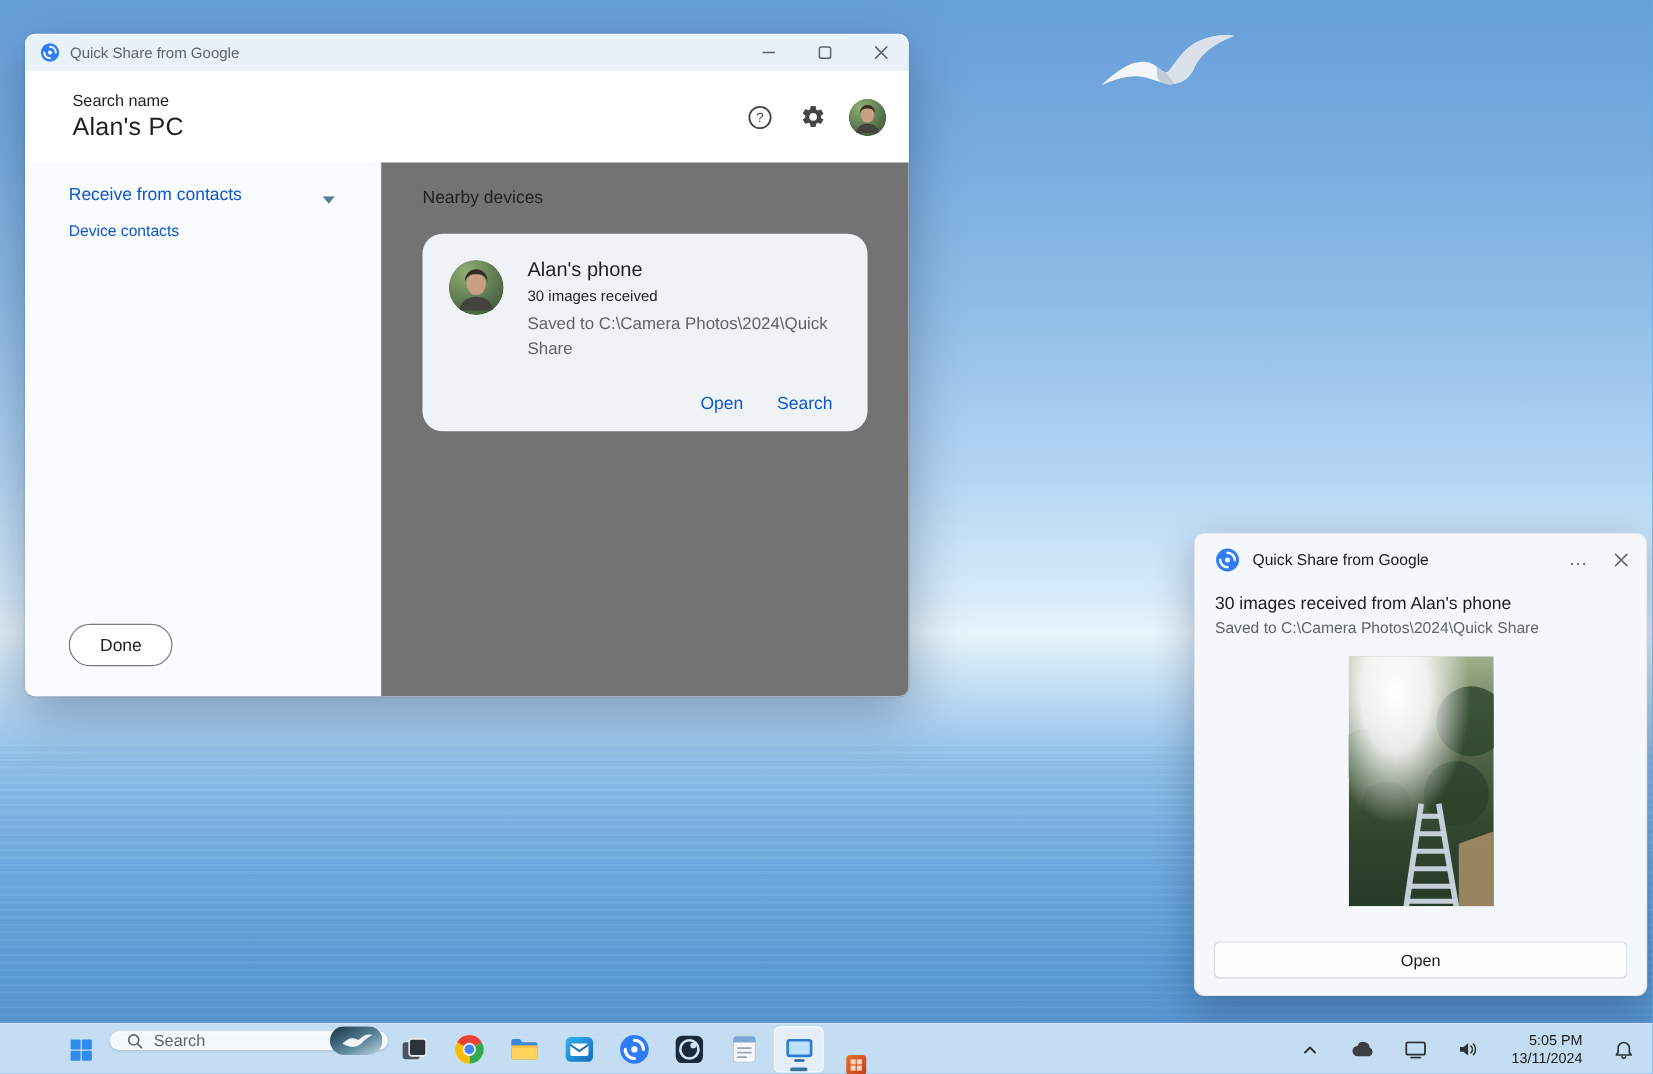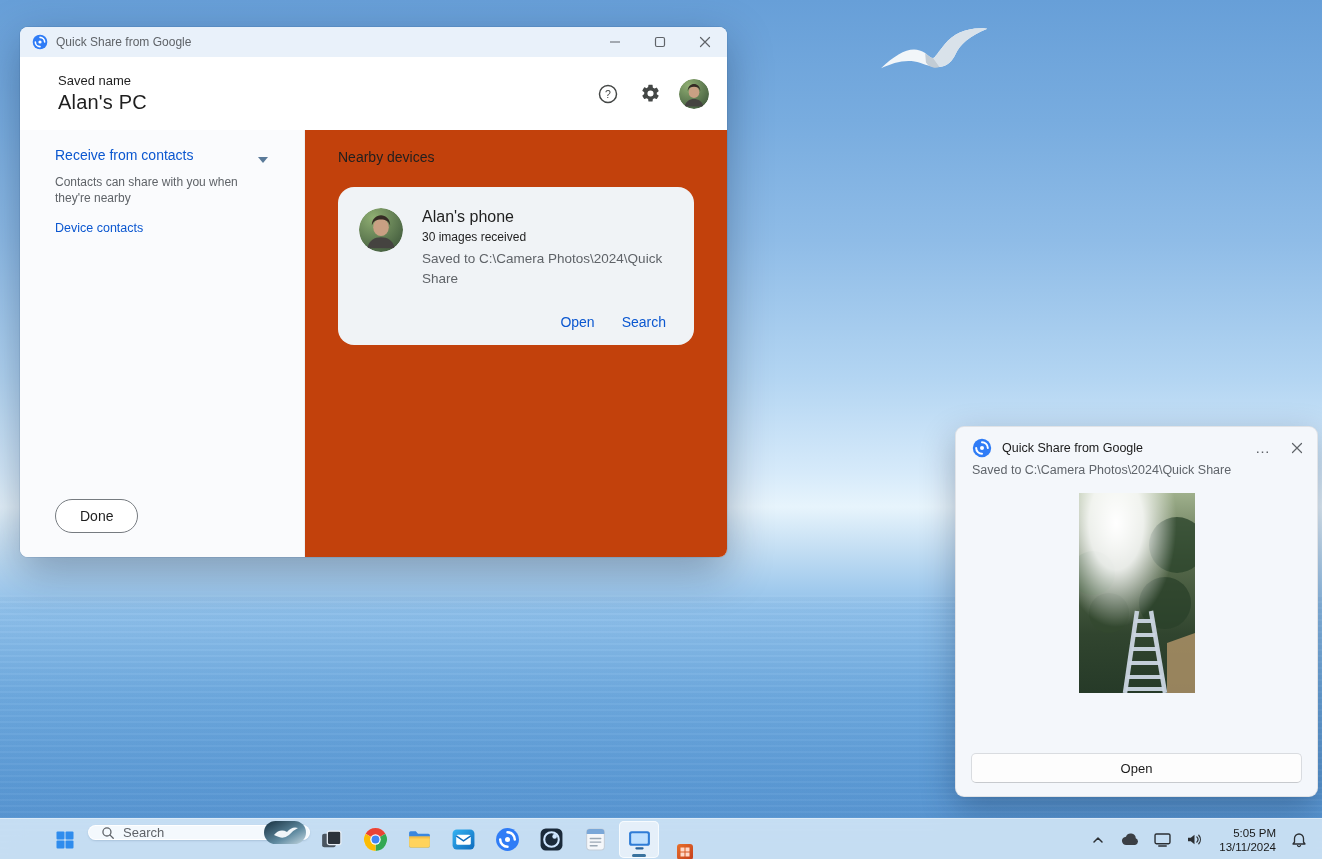--- a/index.html
+++ b/index.html
@@ -53,21 +53,21 @@
   .app-sidebar { width:284px; background:#fafbfd; position:relative; padding:17px 0 0 35px; }
   .receive-row { width:213px; display:flex; align-items:flex-end; justify-content:space-between; cursor:pointer; }
   .receive-label { font-size:14px; color:#0b57d0; font-weight:500; }
   .receive-desc { margin-top:11px; width:205px; font-size:12px; line-height:16px; color:#5f6368; }
   .manage-link { display:inline-block; margin-top:15px; font-size:12.5px; color:#0b57d0; font-weight:500; cursor:pointer; }
   .done-btn {
     position:absolute; left:35px; bottom:24px;
     padding:8px 24px; border:1px solid #767b80; border-radius:18px;
     background:#fff; font-size:14px; color:#1f1f1f; font-family:inherit; cursor:pointer;
   }
-  .app-main { flex:1; background:#c2410c; border-left:1px solid #edf0f4; position:relative; }
+  .app-main { flex:1; background:#737373; border-left:1px solid #edf0f4; position:relative; }
   .main-heading { position:absolute; left:33px; top:19px; font-size:14px; color:#1f1f1f; }
   .device-card {
     position:absolute; left:33px; top:57px; width:356px; height:158px;
     background:#f0f3f6; border-radius:16px; padding:21px 24px 16px 21px;
   }
   .card-row { display:flex; gap:19px; }
   .avatar-lg { width:44px; height:44px; border-radius:50%; overflow:hidden; flex:none; }
   .card-device-name { font-size:16px; color:#1f1f1f; }
   .card-status { font-size:12px; color:#1f1f1f; margin-top:4px; }
   .card-path { font-size:13.5px; color:#5f6368; margin-top:5px; line-height:20px; max-width:252px; }
@@ -117,21 +117,21 @@
   .tb-apps { position:absolute; left:311px; top:2px; display:flex; gap:4px; }
   .tb-app { width:40px; height:37px; display:flex; align-items:center; justify-content:center; border-radius:5px; position:relative; cursor:pointer; }
   .tb-app svg { width:25px; height:25px; }
   .tb-app.active { background:rgba(255,255,255,.55); box-shadow:inset 0 0 0 1px rgba(255,255,255,.7); }
   .tb-app.active::after {
     content:""; position:absolute; bottom:1px; left:50%; transform:translateX(-50%);
     width:14px; height:3px; border-radius:2px; background:#39729e;
   }
   .tb-orange { position:absolute; left:677px; top:25px; width:16px; height:16px; border-radius:3px;
     background:linear-gradient(135deg,#e8702a,#c43e1c); display:flex; align-items:center; justify-content:center; cursor:pointer; }
-  .tb-tray { position:absolute; right:0; top:0; height:41px; display:flex; align-items:center; padding-right:10px; gap:6px; }
+  .tb-tray { position:absolute; right:0; top:0; height:41px; display:flex; align-items:center; padding-right:10px; gap:16px; }
   .tray-icon { width:26px; height:30px; display:flex; align-items:center; justify-content:center; border-radius:4px; cursor:pointer; }
   .tb-clock { text-align:right; font-size:11.5px; line-height:14px; color:#191919; margin:0 4px 0 6px; cursor:pointer; }
 </style>
 </head>
 <body>
 
 <div class="desktop">
   <svg class="seagull" viewBox="0 0 130 70">
     <path d="M8 42 C28 26 44 20 56 30 C60 34 62 36 64 36 C66 36 70 30 78 22 C88 12 104 6 124 10 C104 16 94 24 88 34 C84 41 78 46 70 46 C60 46 52 40 44 38 C32 35 20 38 8 42 Z" fill="#f2f6f9"></path>
     <path d="M64 36 C66 36 70 30 78 22 C88 12 104 6 124 10 C104 16 94 24 88 34 C84 41 78 46 70 46 Z" fill="#d9e2ea"></path>
@@ -163,21 +163,21 @@
       <div class="win-ctl">
         <svg width="12" height="12" viewBox="0 0 12 12">
             <path d="M1.5 1.5 L10.5 10.5 M10.5 1.5 L1.5 10.5" stroke="#5f6368" stroke-width="1.2" stroke-linecap="round"></path>
           </svg>
       </div>
     </div>
   </div>
 
   <div class="app-header">
     <div>
-      <div class="device-label">Saved name</div>
+      <div class="device-label">Search name</div>
       <div class="device-name">Alan's PC</div>
     </div>
     <div class="header-actions">
       <div class="icon-btn">
         <svg width="22" height="22" viewBox="0 0 24 24">
           <circle cx="12" cy="12" r="9.3" fill="none" stroke="#444746" stroke-width="1.6"></circle>
           <text x="12" y="16.2" text-anchor="middle" font-size="11.5" fill="#444746" font-family="Liberation Sans, sans-serif">?</text>
         </svg>
       </div>
       <div class="icon-btn">
@@ -203,21 +203,20 @@
   </div>
 
   <div class="app-content">
     <div class="app-sidebar">
       <div class="receive-row">
         <span class="receive-label">Receive from contacts</span>
         <svg width="10" height="6" viewBox="0 0 10 6">
             <path d="M0 0h10L5 6z" fill="#5a7a99"></path>
           </svg>
       </div>
-      <div class="receive-desc">Contacts can share with you when they're nearby</div>
       <span class="manage-link">Device contacts</span>
       <button class="done-btn">Done</button>
     </div>
 
     <div class="app-main">
       <div class="main-heading">Nearby devices</div>
       <div class="device-card">
         <div class="card-row">
           <div class="avatar-lg">
             <svg width="44" height="44" viewBox="0 0 48 48">
@@ -259,20 +258,21 @@
     <span class="toast-title">Quick Share from Google</span>
     <div class="toast-header-actions">
       <span class="toast-more">…</span>
       <span class="toast-close">
         <svg width="12" height="12" viewBox="0 0 12 12">
             <path d="M1.5 1.5 L10.5 10.5 M10.5 1.5 L1.5 10.5" stroke="#5f6368" stroke-width="1.2" stroke-linecap="round"></path>
           </svg>
       </span>
     </div>
   </div>
+  <div class="toast-message">30 images received from Alan's phone</div>
   <div class="toast-path">Saved to C:\Camera Photos\2024\Quick Share</div>
 
   <svg class="toast-thumb" viewBox="0 0 116 200" preserveAspectRatio="none">
     <defs>
       <linearGradient id="ph1" x1="0" y1="0" x2="0" y2="1">
         <stop offset="0" stop-color="#9fb08c"></stop>
           <stop offset="0.35" stop-color="#55684a"></stop>
         <stop offset="0.7" stop-color="#31452f"></stop>
           <stop offset="1" stop-color="#263a28"></stop>
       </linearGradient>

